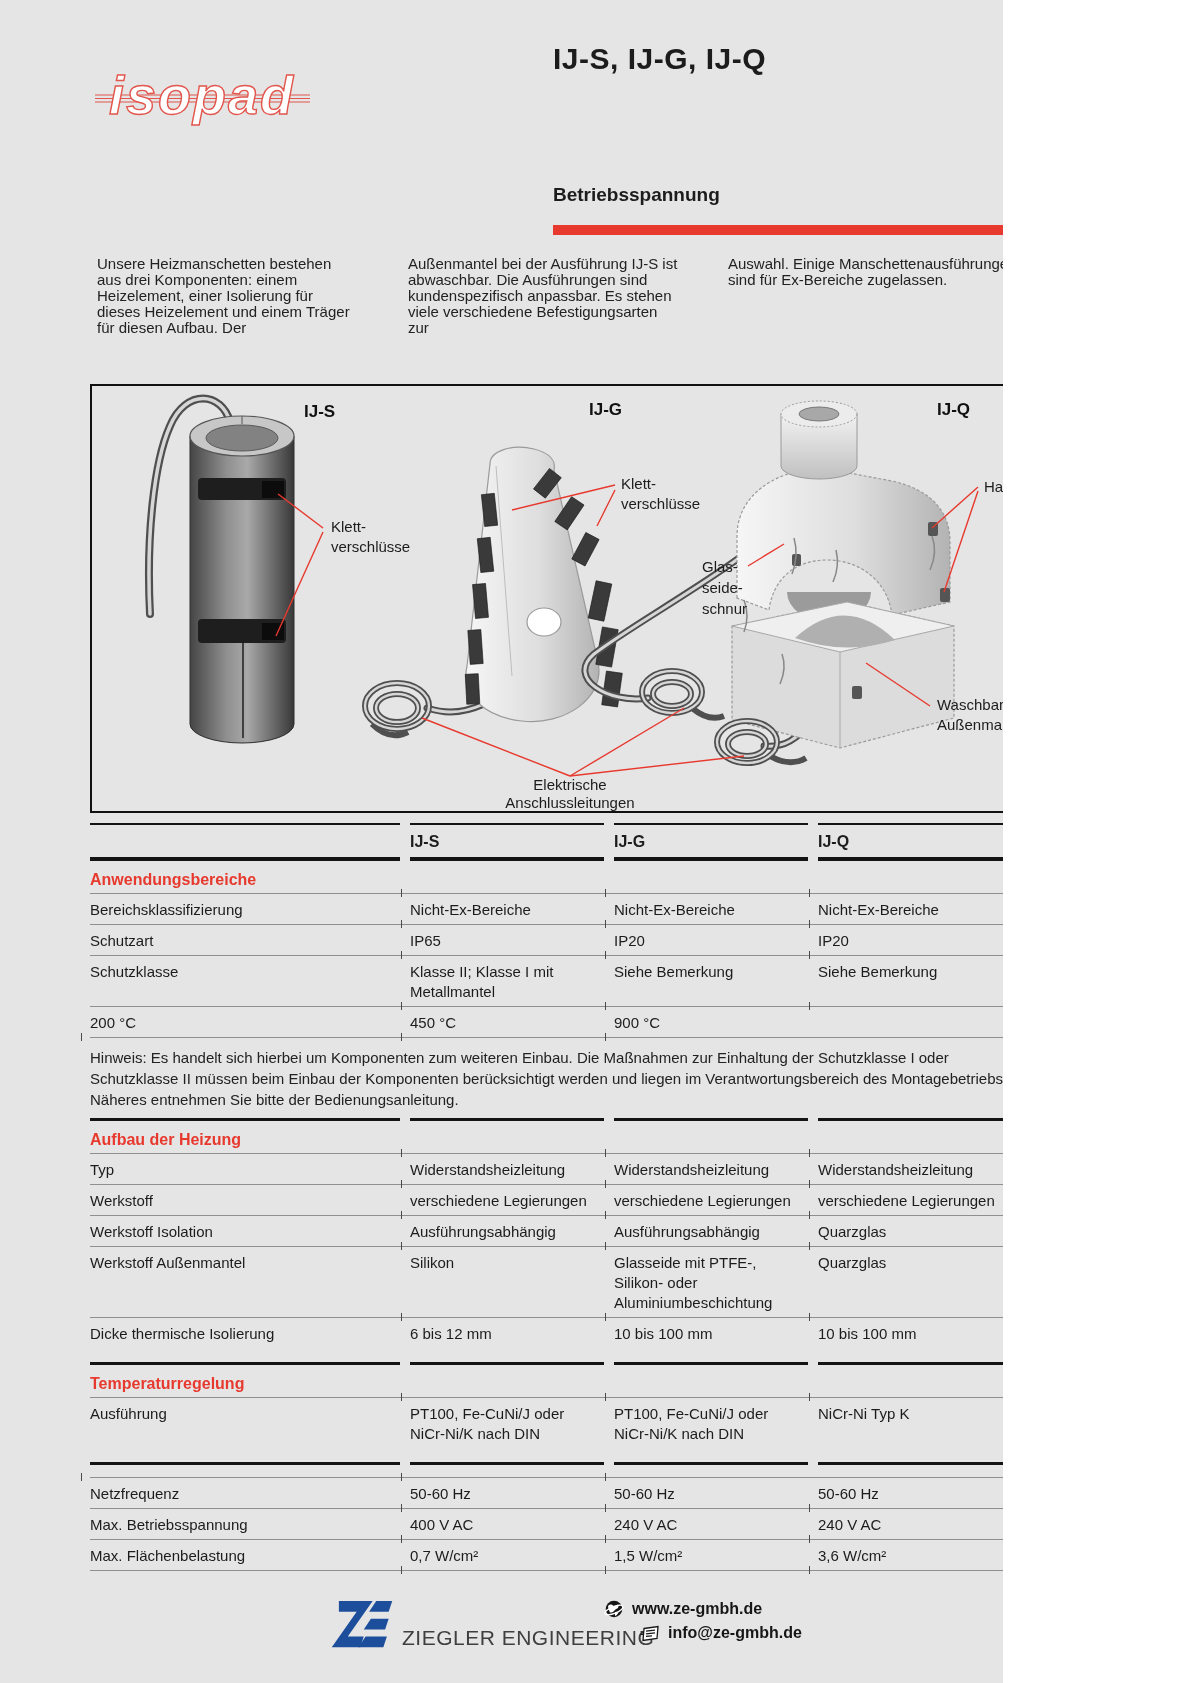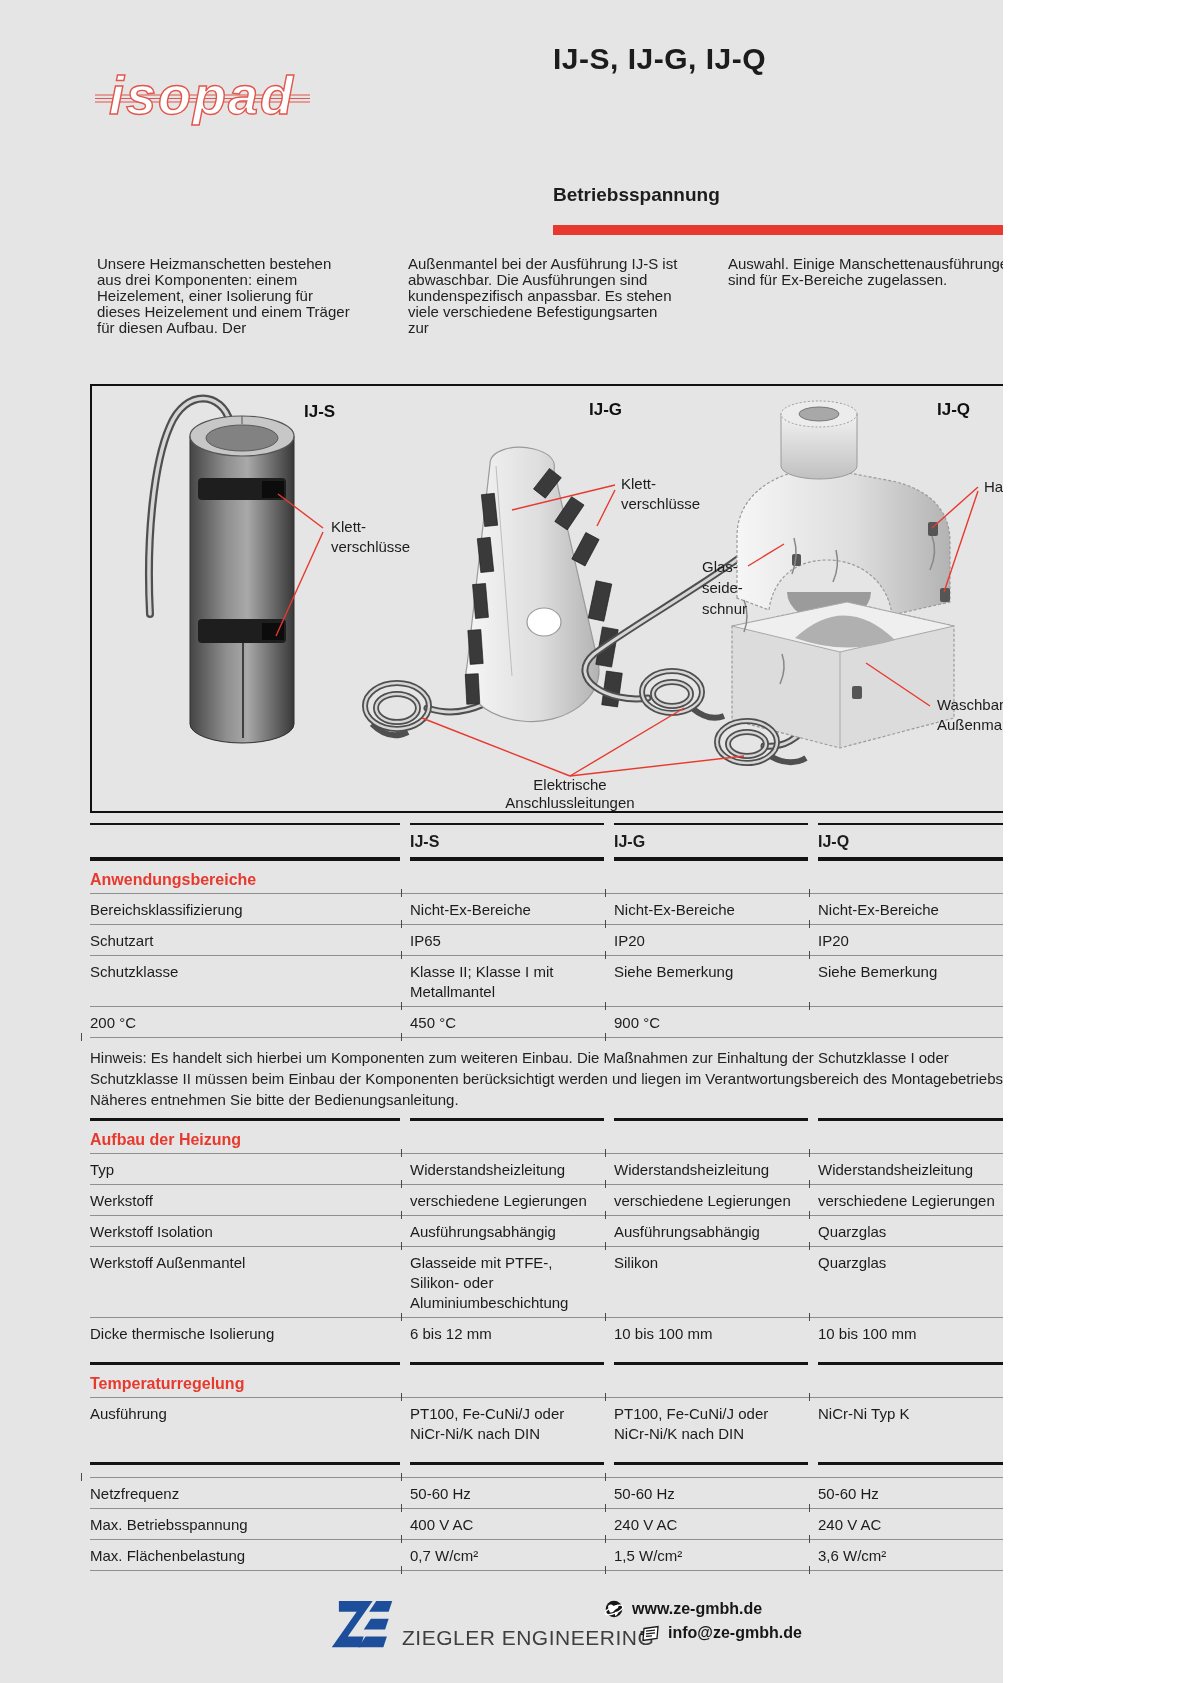--- a/index.html
+++ b/index.html
@@ -301,22 +301,22 @@
       <div class="tcell val">verschiedene Legierungen</div>
     </div>
     <div class="trow ruled">
       <div class="tcell">Werkstoff Isolation</div>
       <div class="tcell val">Ausführungsabhängig</div>
       <div class="tcell val">Ausführungsabhängig</div>
       <div class="tcell val">Quarzglas</div>
     </div>
     <div class="trow ruled">
       <div class="tcell">Werkstoff Außenmantel</div>
+      <div class="tcell val">Silikon</div>
       <div class="tcell val">Glasseide mit PTFE-, Silikon- oder Aluminiumbeschichtung</div>
-      <div class="tcell val">Silikon</div>
       <div class="tcell val">Quarzglas</div>
     </div>
     <div class="trow">
       <div class="tcell pb10">Dicke thermische Isolierung</div>
       <div class="tcell val pb10">6 bis 12 mm</div>
       <div class="tcell val pb10">10 bis 100 mm</div>
       <div class="tcell val pb10">10 bis 100 mm</div>
     </div>
 
     <div class="gap8"></div>

